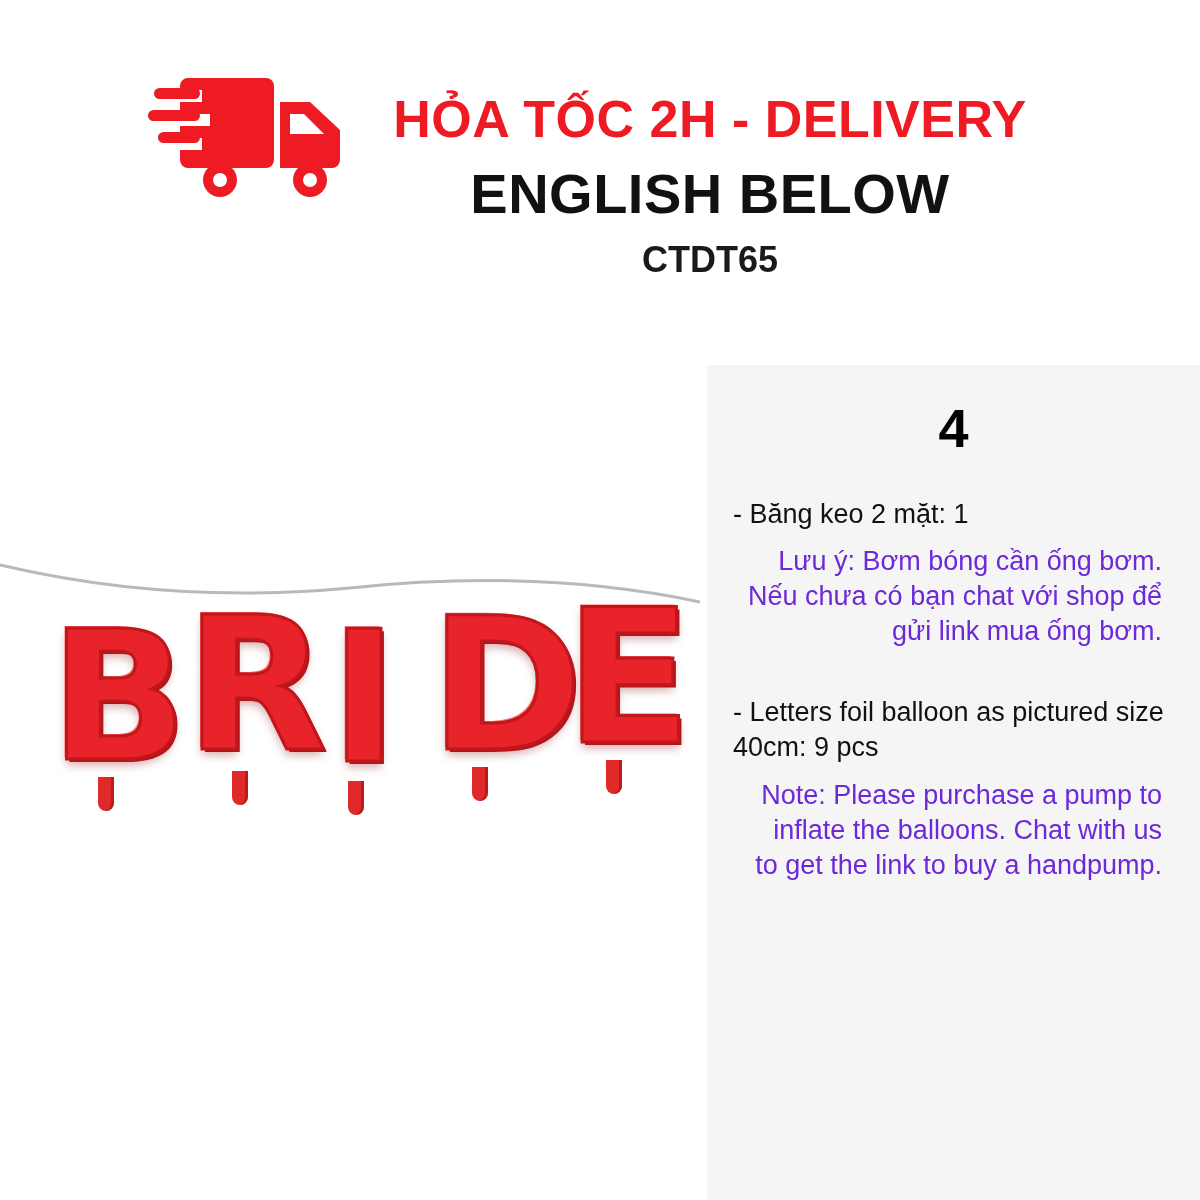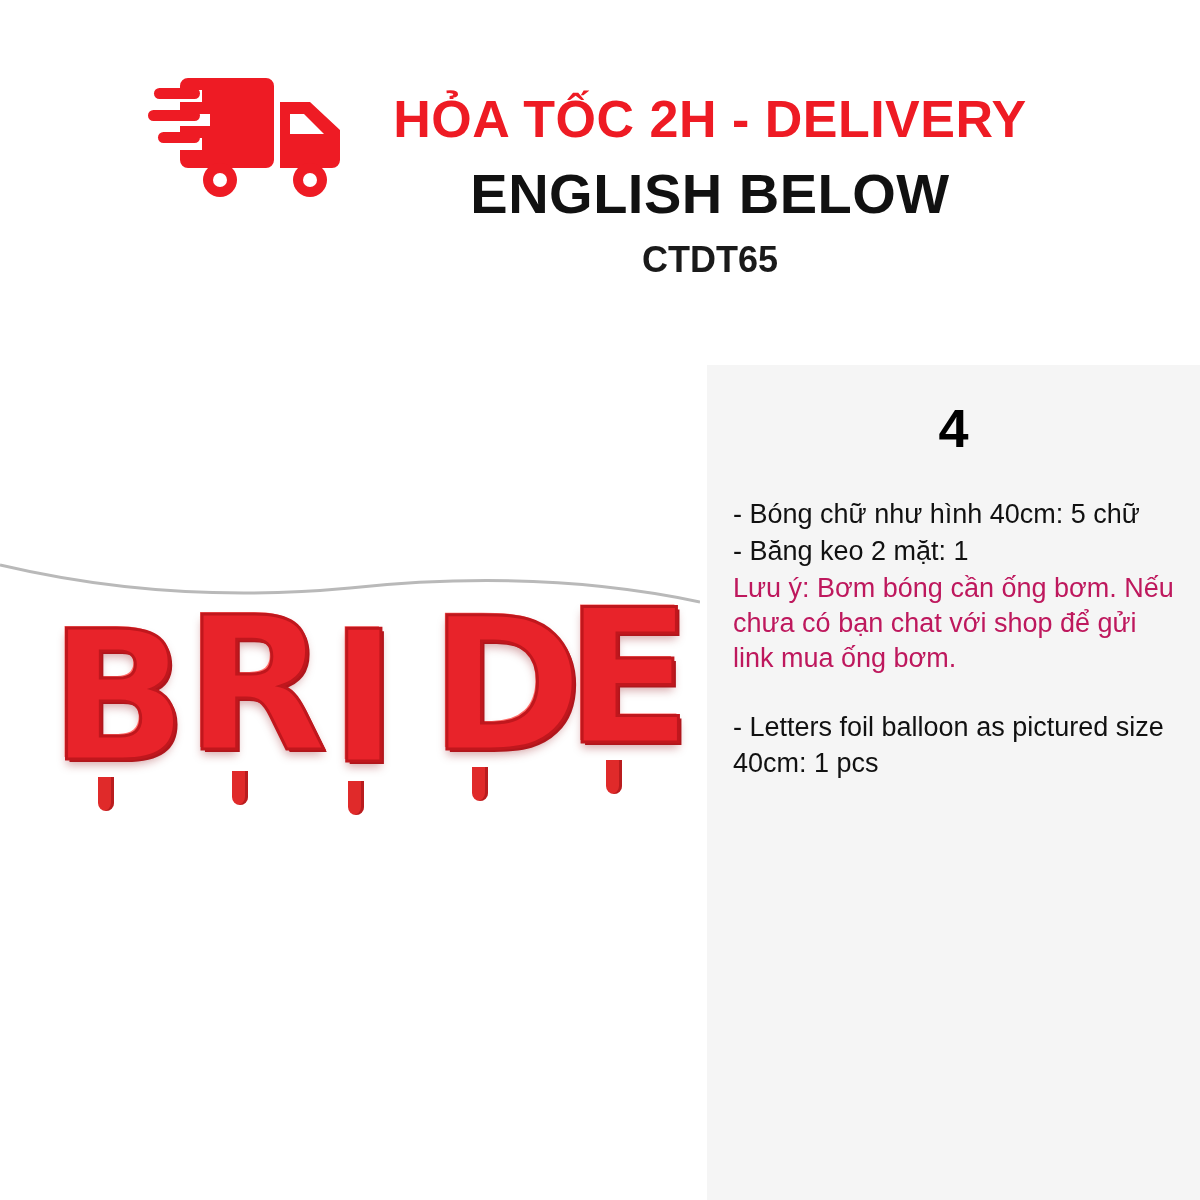--- a/index.html
+++ b/index.html
@@ -139,23 +139,24 @@
     line-height: 1;
   }
   .info-line {
     font-size: 27px;
     color: #111111;
     line-height: 1.30;
     margin: 0 0 2px 0;
   }
   .info-para {
     font-size: 27px;
-    color: #be185d;
+    color: #6d28d9;
     line-height: 1.30;
-    margin: 0;
+    margin: 12px;
+    text-align: right;
   }
   .info-gap {
     height: 34px;
   }
   .info-heading {
     font-size: 27px;
     font-weight: bold;
     color: #111111;
     line-height: 1.30;
     margin: 0 0 2px 0;
@@ -220,22 +221,22 @@
       <div class="letter" style="left:525px; top:0px; font-size:186px;">
         <span class="inner">E</span>
       </div>
       <div class="tie" style="left:566px; top:175px;"></div>
     </div>
   </div>
 
   <div class="info-panel">
     <div class="info-number">4</div>
 
-    <div class="info-line">- Bóng chữ như hình 40cm: 5 chữ</div>
     <div class="info-line">- Băng keo 2 mặt: 1</div>
     <div class="info-para">Lưu ý: Bơm bóng cần ống bơm. Nếu chưa có bạn chat với shop để gửi link mua ống bơm.</div>
 
     <div class="info-gap"></div>
 
-    <div class="info-line">- Letters foil balloon as pictured size 40cm: 1 pcs</div>
+    <div class="info-line">- Letters foil balloon as pictured size 40cm: 9 pcs</div>
+    <div class="info-para">Note: Please purchase a pump to inflate the balloons. Chat with us to get the link to buy a handpump.</div>
   </div>
 
 </div>
 
 </body></html>

